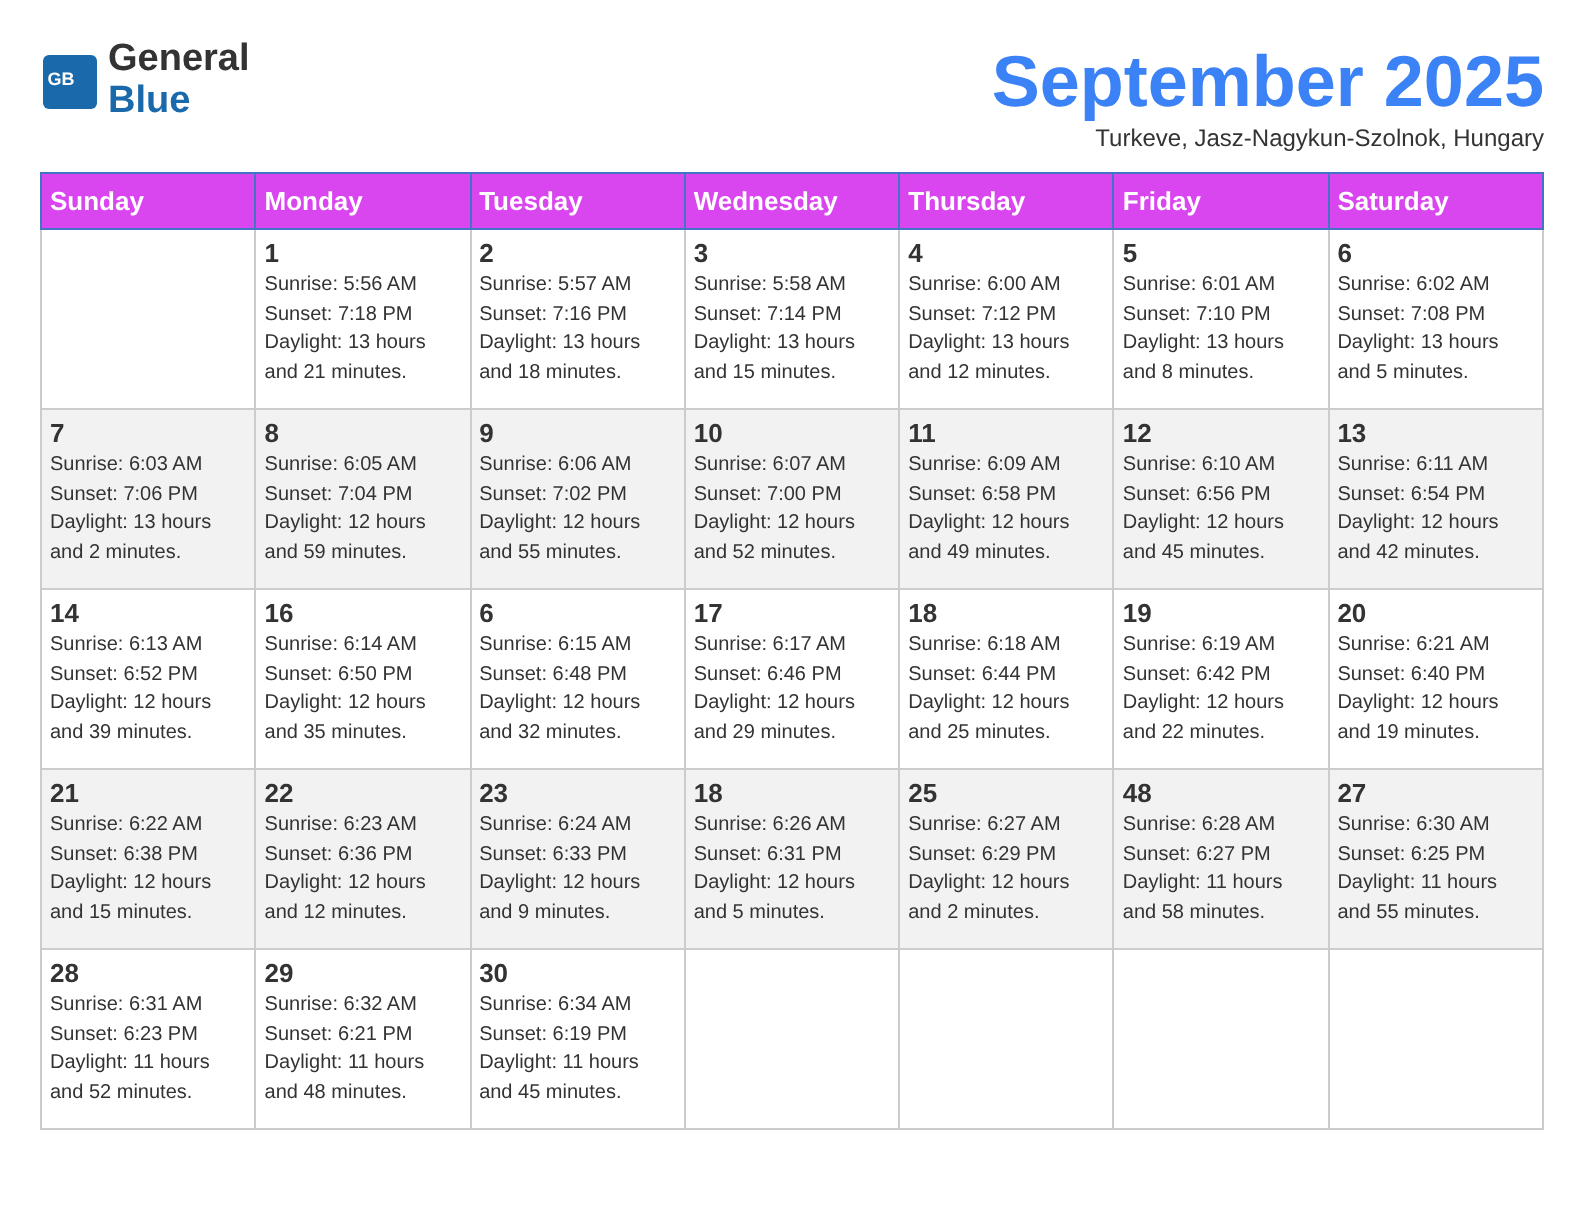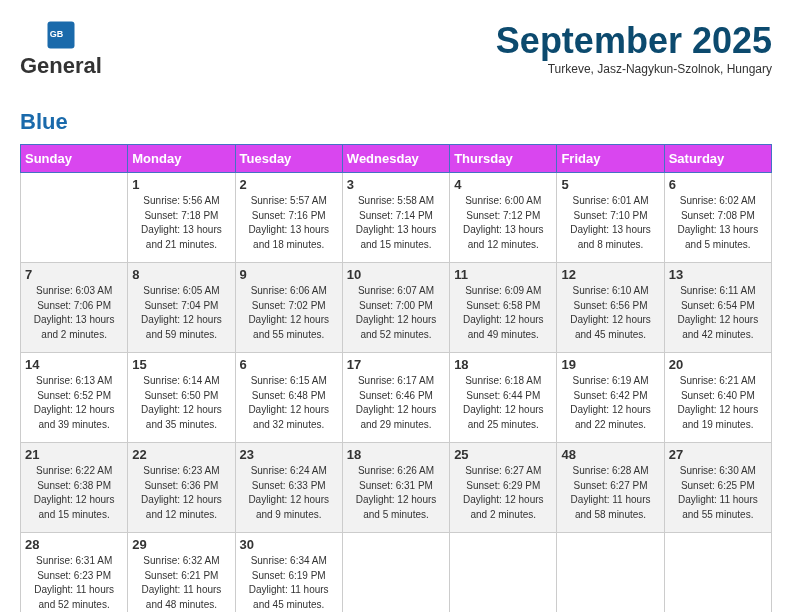--- a/index.html
+++ b/index.html
@@ -13,43 +13,41 @@
     .header {
       display: flex;
       justify-content: space-between;
       align-items: flex-start;
       margin-bottom: 10px;
     }
     .logo {
       display: flex;
       align-items: center;
       gap: 4px;
-      flex-direction: column;
     }
     .logo-text {
       display: flex;
       flex-direction: column;
-      font-size: 22px;
+      font-size: 19px;
       font-weight: bold;
       line-height: 1.1;
-      gap: 32px;
     }
     .logo-text span:first-child { color: #333; }
     .logo-text span:last-child { color: #1a6aab; }
     .logo-icon {
       width: 30px;
       height: 30px;
     }
     .title-block {
       text-align: right;
     }
     .title-block h1 {
       font-size: 36px;
       font-weight: bold;
-      color: #0c4a6e;
+      color: #3b82f6;
     }
     .title-block p {
       font-size: 12px;
       color: #333;
     }
     table {
       width: 100%;
       border-collapse: collapse;
       table-layout: fixed;
     }
@@ -79,21 +77,20 @@
     .day-num {
       font-size: 13px;
       font-weight: bold;
       display: block;
       margin-bottom: 2px;
     }
     .day-info {
       font-size: 10px;
       line-height: 1.45;
       color: #333;
-      text-align: center;
     }
   </style>
 </head>
 <body>
 
 <div class="header">
   <div class="logo">
     <svg class="logo-icon" viewBox="0 0 40 40">
       <rect x="2" y="2" width="36" height="36" rx="4" fill="#1a6aab"></rect>
       <text x="5" y="22" font-size="12" fill="white" font-weight="bold">GB</text>
@@ -178,21 +175,21 @@
           <span class="day-num">13</span>
           <div class="day-info">Sunrise: 6:11 AM<br>Sunset: 6:54 PM<br>Daylight: 12 hours<br>and 42 minutes.</div>
         </td>
       </tr>
       <tr>
         <td>
           <span class="day-num">14</span>
           <div class="day-info">Sunrise: 6:13 AM<br>Sunset: 6:52 PM<br>Daylight: 12 hours<br>and 39 minutes.</div>
         </td>
         <td>
-          <span class="day-num">15</span>
+          <span class="day-num">16</span>
           <div class="day-info">Sunrise: 6:14 AM<br>Sunset: 6:50 PM<br>Daylight: 12 hours<br>and 35 minutes.</div>
         </td>
         <td>
           <span class="day-num">6</span>
           <div class="day-info">Sunrise: 6:15 AM<br>Sunset: 6:48 PM<br>Daylight: 12 hours<br>and 32 minutes.</div>
         </td>
         <td>
           <span class="day-num">17</span>
           <div class="day-info">Sunrise: 6:17 AM<br>Sunset: 6:46 PM<br>Daylight: 12 hours<br>and 29 minutes.</div>
         </td>

